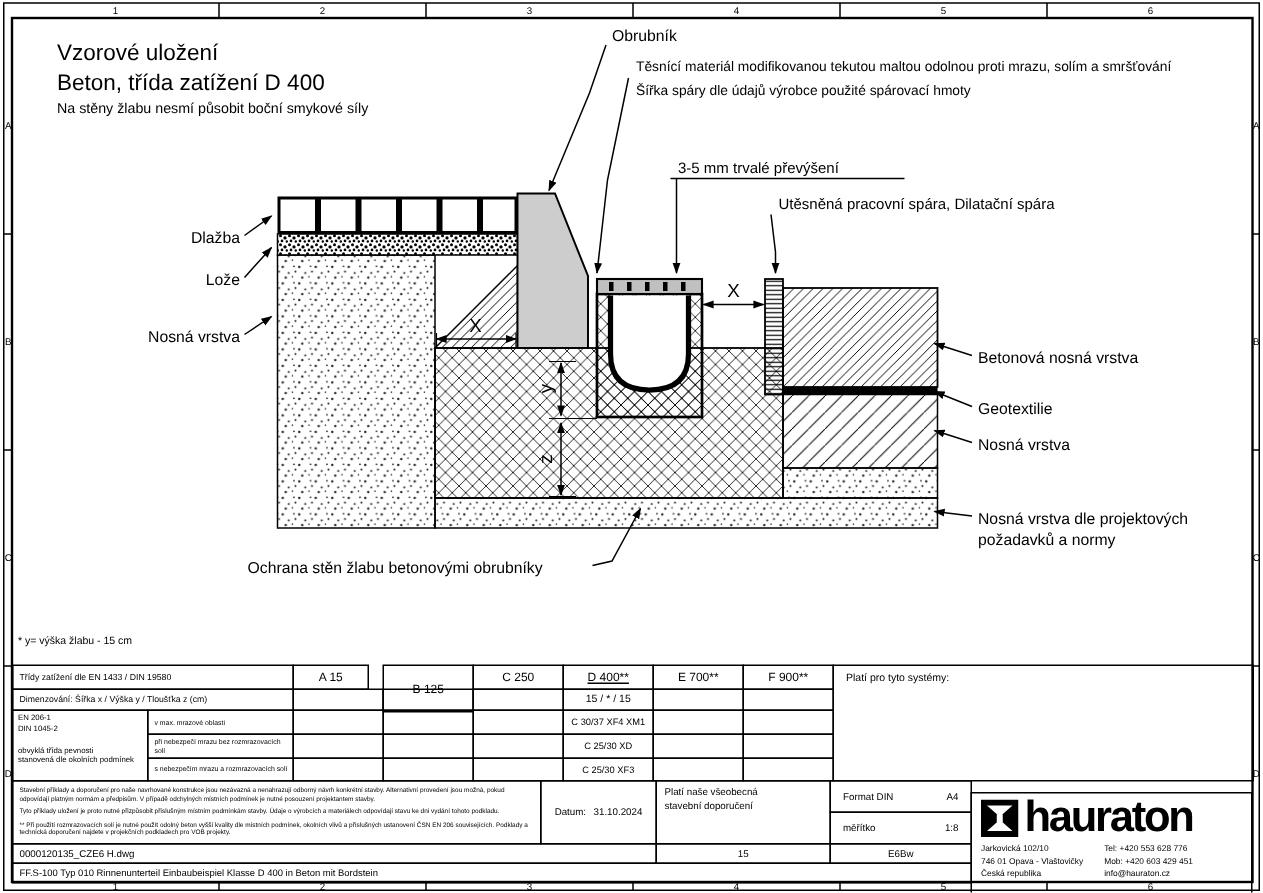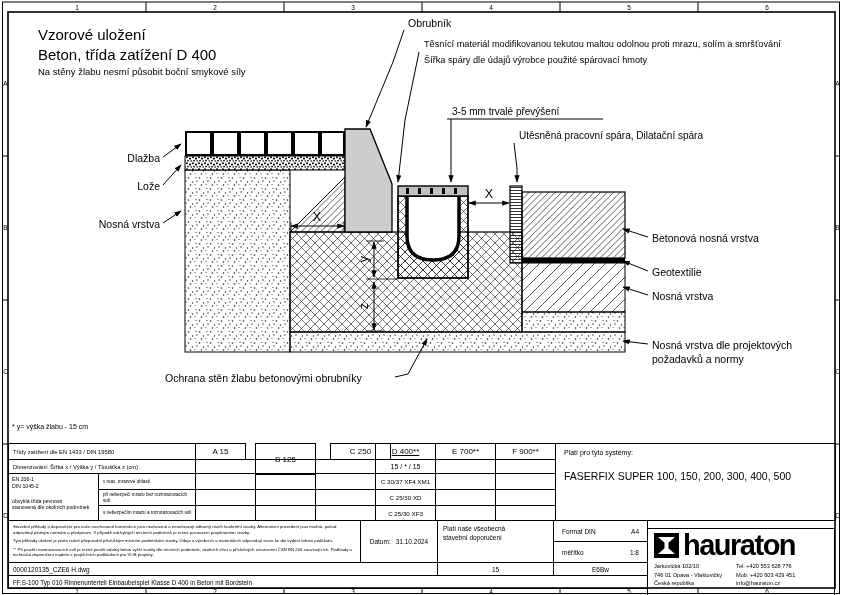--- a/index.html
+++ b/index.html
@@ -195,21 +195,21 @@
   </g>
 
   <text x="12" y="429" font-size="7">* y= výška žlabu - 15 cm</text>
 </svg>
 
 <div class="c lft tb-lbl" style="left:8px;top:443px;width:188px;height:17px;">
     <span>Třídy zatížení dle EN 1433 / DIN 19580</span>
   </div>
 <div class="c cent tb-head" style="left:195px;top:443px;width:51px;height:17px;">A 15</div>
 <div class="c cent tb-head" style="left:255px;top:443px;width:61px;height:32px;">B 125</div>
-<div class="c cent tb-head" style="left:330px;top:443px;width:61px;height:17px;">C 250</div>
+<div class="c cent tb-head" style="left:315px;top:443px;width:61px;height:17px;">C 250</div>
 <div class="c cent tb-head" style="left:375px;top:443px;width:61px;height:17px;text-decoration:underline;">D 400**</div>
 <div class="c cent tb-head" style="left:435px;top:443px;width:61px;height:17px;">E 700**</div>
 <div class="c cent tb-head" style="left:495px;top:443px;width:61px;height:17px;">F 900**</div>
 
 <div class="c lft tb-lbl" style="left:8px;top:459px;width:188px;height:15px;">
     <span>Dimenzování: Šířka x / Výška y / Tloušťka z (cm)</span>
   </div>
 <div class="c" style="left:195px;top:459px;width:61px;height:15px;"></div>
 <div class="c" style="left:255px;top:459px;width:61px;height:15px;"></div>
 <div class="c" style="left:315px;top:459px;width:61px;height:15px;"></div>
@@ -244,21 +244,20 @@
 
 <div class="c" style="left:195px;top:505px;width:61px;height:16px;"></div>
 <div class="c" style="left:255px;top:505px;width:61px;height:16px;"></div>
 <div class="c" style="left:315px;top:505px;width:61px;height:16px;"></div>
 <div class="c cent tb-conc" style="left:375px;top:505px;width:61px;height:16px;">C 25/30 XF3</div>
 <div class="c" style="left:435px;top:505px;width:61px;height:16px;"></div>
 <div class="c" style="left:495px;top:505px;width:61px;height:16px;"></div>
 
 <div class="c" style="left:555px;top:443px;width:281px;height:78px;">
   <div class="sys-lbl">Platí pro tyto systémy:</div>
-  <div class="sys-val">FASERFIX SUPER 100, 150, 200, 300, 400, 500</div>
 </div>
 
 <div class="c disc" style="left:8px;top:520px;width:353px;height:43px;">
   <p>Stavební příklady a doporučení pro naše navrhované konstrukce jsou nezávazná a nenahrazují odborný návrh konkrétní stavby. Alternativní provedení jsou možná, pokud odpovídají platným normám a předpisům. V případě odchylných místních podmínek je nutné posouzení projektantem stavby.</p>
   <p>Tyto příklady uložení je proto nutné přizpůsobit příslušným místním podmínkám stavby. Údaje o výrobcích a materiálech odpovídají stavu ke dni vydání tohoto podkladu.</p>
   <p>** Při použití rozmrazovacích solí je nutné použít odolný beton vyšší kvality dle místních podmínek, okolních vlivů a příslušných ustanovení ČSN EN 206 souvisejících. Podklady a technická doporučení najdete v projekčních podkladech pro VOB projekty.</p>
 </div>
 <div class="c cent small7" style="left:360px;top:520px;width:78px;height:43px;gap:5px;">
   <span>Datum:</span>
   <span>31.10.2024</span>

